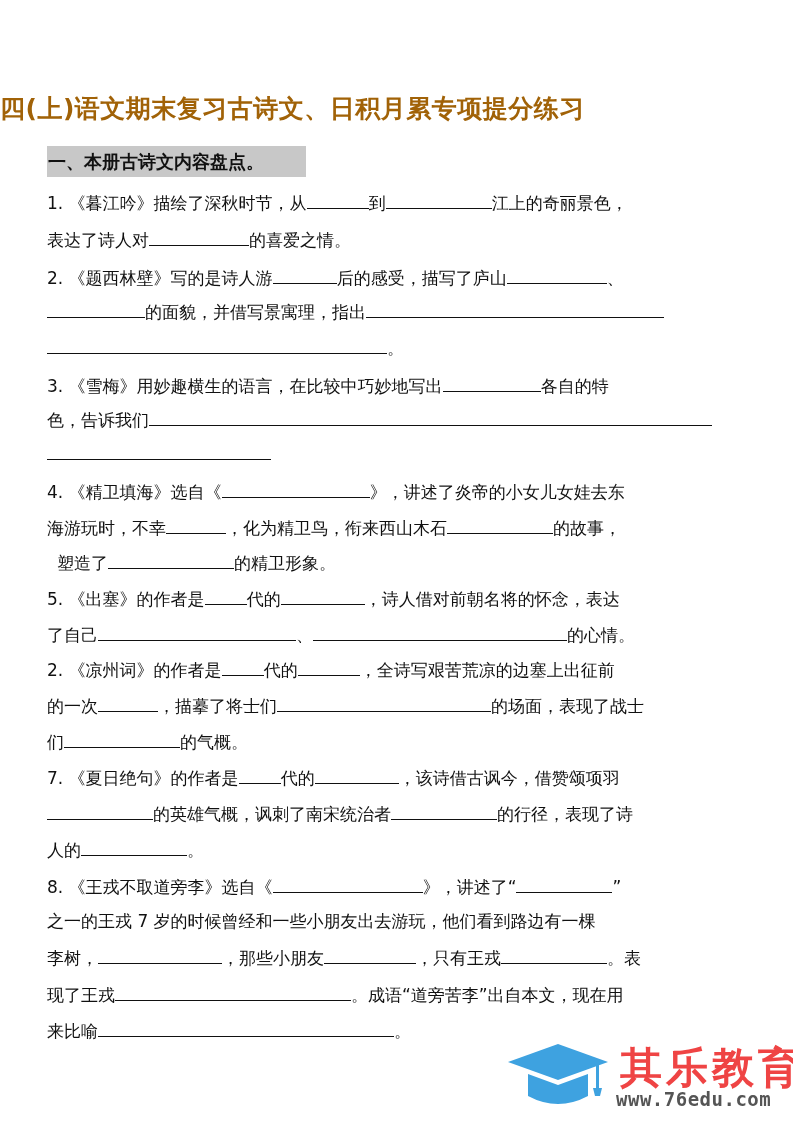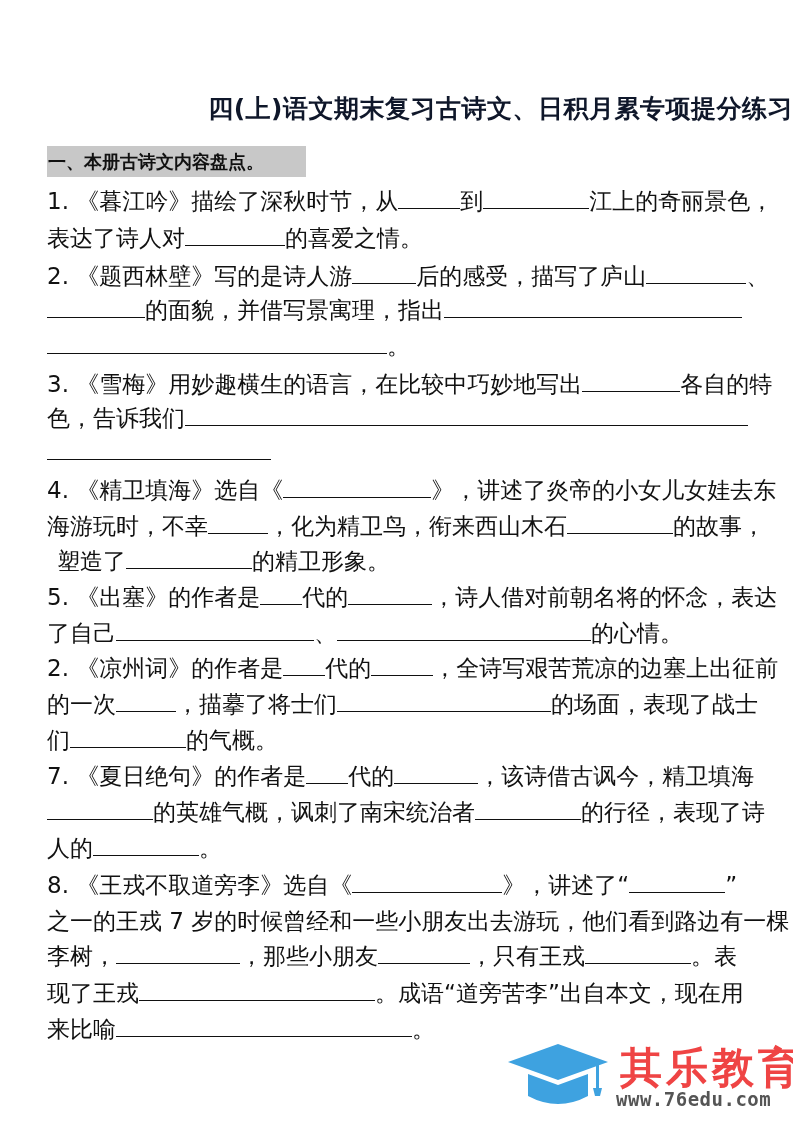--- a/index.html
+++ b/index.html
@@ -1,23 +1,23 @@
 <!DOCTYPE html>
 <html><head>
 <meta charset="utf-8">
 <style>
   html, body { margin: 0; padding: 0; background: #ffffff; }
   body { width: 793px; height: 1121px; position: relative; overflow: hidden;
          font-family: "DejaVu Sans", "Liberation Sans", sans-serif; color: #111; }
-  .title { position: absolute; top: 92px; left: 0; width: 793px; text-align: right;
-           font-size: 25px; font-weight: bold; letter-spacing: 0.5px; color: #0f172a; }
+  .title { position: absolute; top: 92px; left: 0; width: 793px; text-align: left;
+           font-size: 25px; font-weight: bold; letter-spacing: 0.5px; color: #a16207; }
   .section { position: absolute; top: 146px; left: 47px; height: 31px; width: 258px;
              background: #c8c8c8; font-size: 18px; font-weight: bold; line-height: 31px;
              padding-left: 1px; color: #111; white-space: nowrap; }
-  .line { position: absolute; left: 47px; font-size: 23px; white-space: nowrap;
+  .line { position: absolute; left: 47px; font-size: 17px; white-space: nowrap;
           line-height: 24px; height: 24px; }
   .b { display: inline-block; border-bottom: 1.3px solid #111; height: 19px; vertical-align: baseline; }
   .rule { position: absolute; height: 0; border-bottom: 1.3px solid #111; }
   .logo { position: absolute; left: 508px; top: 1040px; width: 280px; height: 76px; }
   .logo-text { position: absolute; left: 112px; top: 0px; font-size: 42px; font-weight: bold;
                color: #ef4444; letter-spacing: 4px; white-space: nowrap; }
   .logo-url { position: absolute; left: 108px; top: 48px; font-size: 19px; font-weight: bold;
               color: #555; font-family: "DejaVu Sans Mono", monospace; white-space: nowrap; letter-spacing: 0.5px; }
 </style>
 </head>
@@ -72,21 +72,21 @@
   <span>2. 《凉州词》的作者是</span><span class="b" style="width:42px"></span><span>代的</span><span class="b" style="width:62px"></span><span>，全诗写艰苦荒凉的边塞上出征前</span>
 </div>
 <div class="line" style="top:692px;">
   <span>的一次</span><span class="b" style="width:60px"></span><span>，描摹了将士们</span><span class="b" style="width:214px"></span><span>的场面，表现了战士</span>
 </div>
 <div class="line" style="top:728px;">
   <span>们</span><span class="b" style="width:116px"></span><span>的气概。</span>
 </div>
 
 <div class="line" style="top:764px;">
-  <span>7. 《夏日绝句》的作者是</span><span class="b" style="width:42px"></span><span>代的</span><span class="b" style="width:84px"></span><span>，该诗借古讽今，精卫填海</span>
+  <span>7. 《夏日绝句》的作者是</span><span class="b" style="width:42px"></span><span>代的</span><span class="b" style="width:84px"></span><span>，该诗借古讽今，借赞颂项羽</span>
 </div>
 <div class="line" style="top:800px;">
   <span class="b" style="width:106px"></span><span>的英雄气概，讽刺了南宋统治者</span><span class="b" style="width:106px"></span><span>的行径，表现了诗</span>
 </div>
 <div class="line" style="top:836px;">
   <span>人的</span><span class="b" style="width:106px"></span><span>。</span>
 </div>
 
 <div class="line" style="top:873px;">
   <span>8. 《王戎不取道旁李》选自《</span><span class="b" style="width:150px"></span><span>》，讲述了“</span><span class="b" style="width:96px"></span><span>”</span>

